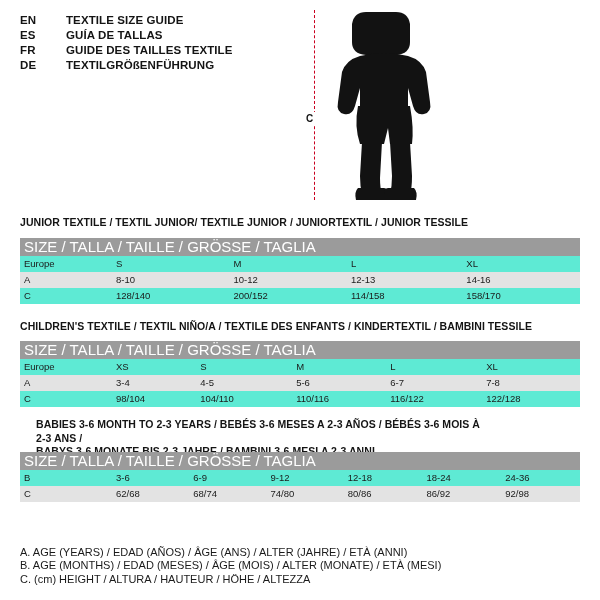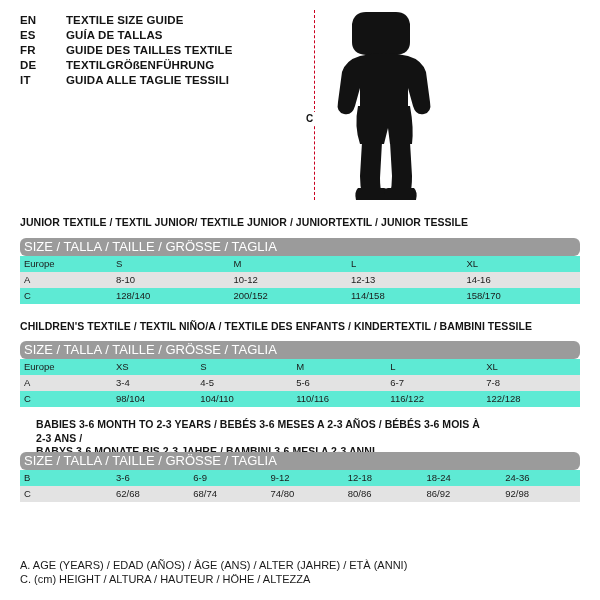--- a/index.html
+++ b/index.html
@@ -104,24 +104,23 @@
   }
   table.size-table td {
     padding: 2px 0 2px 4px;
     vertical-align: middle;
     line-height: 12px;
   }
   tr.band td {
     background: #9b9b9b;
     color: #ffffff;
     font-weight: normal;
-    font-size: 13px;
+    font-size: 15px;
     padding-top: 3px;
     padding-bottom: 3px;
-    border-radius: 6px;
   }
   tr.shaded td {
     background: #e3e3e3;
   }
   tr.plain td {
     background: #5eead4;
   }
   td.label-col {
     width: 88px;
   }
@@ -150,24 +149,20 @@
       <span class="lang-code">ES</span>
       <span class="lang-title">GUÍA DE TALLAS</span>
     </div>
     <div class="lang-row">
       <span class="lang-code">FR</span>
       <span class="lang-title">GUIDE DES TAILLES TEXTILE</span>
     </div>
     <div class="lang-row">
       <span class="lang-code">DE</span>
       <span class="lang-title">TEXTILGRÖßENFÜHRUNG</span>
-    </div>
-    <div class="lang-row">
-      <span class="lang-code">IT</span>
-      <span class="lang-title">GUIDA ALLE TAGLIE TESSILI</span>
     </div>
   </div>
 
   <div class="figure-area">
     <div class="dashed-line"></div>
     <div class="c-label">C</div>
     <svg class="silhouette" width="120" height="192" viewBox="0 0 120 192">
       <g fill="#121212">
 
         <path d="M42 2 h30 q12 0 14 12 v18 q0 12 -14 13 h-30 q-14 -1 -14 -13 v-18 q2 -12 14 -12 z"></path>
@@ -272,16 +267,17 @@
         <td>74/80</td>
         <td>80/86</td>
         <td>86/92</td>
         <td>92/98</td>
       </tr>
     </tbody>
   </table>
 
   <div class="legend">
     <div>A. AGE (YEARS) / EDAD (AÑOS) / ÂGE (ANS) / ALTER (JAHRE) / ETÀ (ANNI)</div>
+    <div>B. AGE (MONTHS) / EDAD (MESES) / ÂGE (MOIS) / ALTER (MONATE) / ETÀ (MESI)</div>
     <div>C. (cm) HEIGHT / ALTURA / HAUTEUR / HÖHE / ALTEZZA</div>
   </div>
 
 </div>
 
 </body></html>

